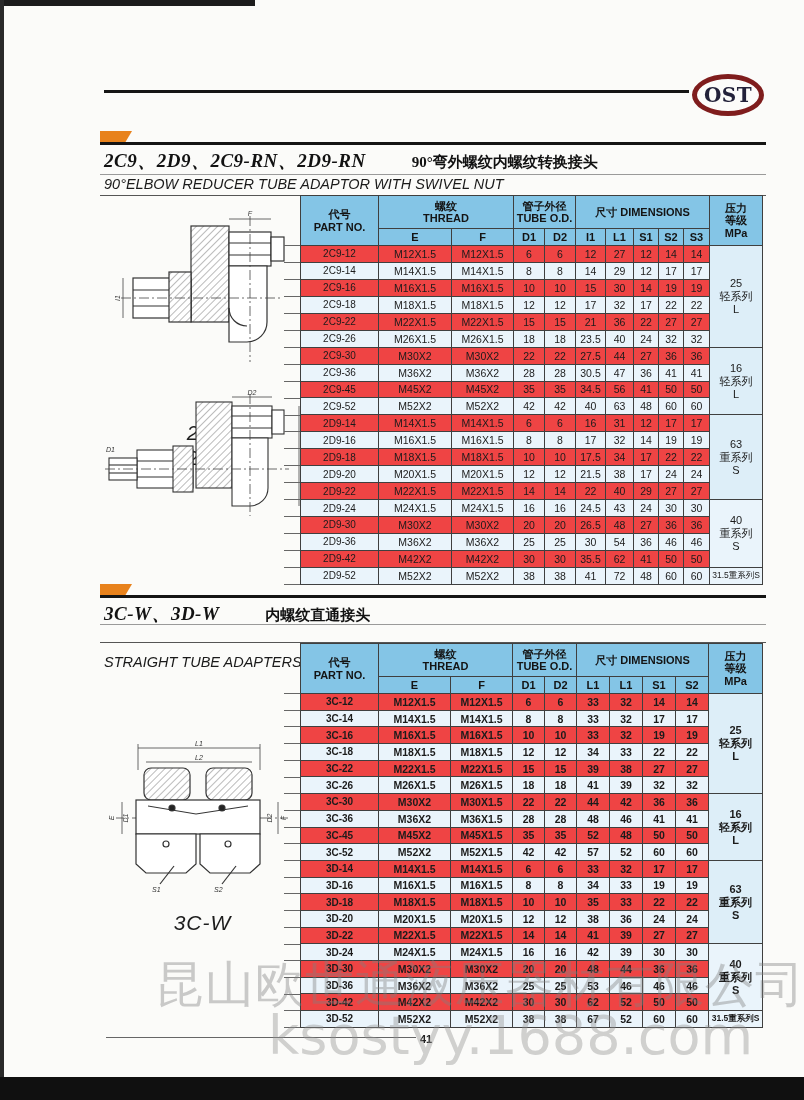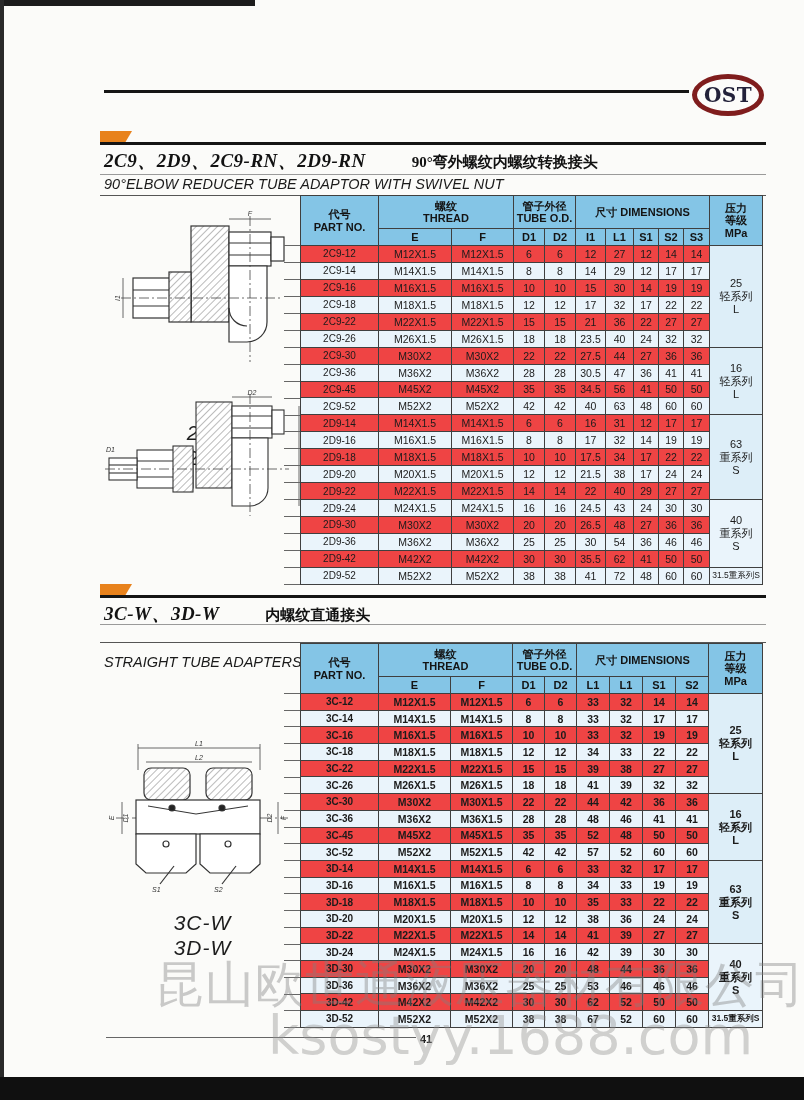--- a/index.html
+++ b/index.html
@@ -215,21 +215,20 @@
       <text x="91" y="20" text-anchor="middle">L2</text>
       <text x="6" y="78" text-anchor="middle" transform="rotate(-90 6 78)">E</text>
       <text x="20" y="78" text-anchor="middle" transform="rotate(-90 20 78)">D1</text>
       <text x="164" y="78" text-anchor="middle" transform="rotate(-90 164 78)">D2</text>
       <text x="178" y="78" text-anchor="middle" transform="rotate(-90 178 78)">F</text>
       <text x="44" y="152" font-size="9">S1</text>
       <text x="106" y="152" font-size="9">S2</text>
     </svg>
     <figcaption>
       <span>3C-W</span>
-      <span>3D-W</span>
     </figcaption>
   </figure>
 
   <table class="spec" id="spec-table-0">
       <colgroup>
         <col style="width:78px">
         <col style="width:73px">
         <col style="width:62px">
         <col style="width:31px">
         <col style="width:31px">

